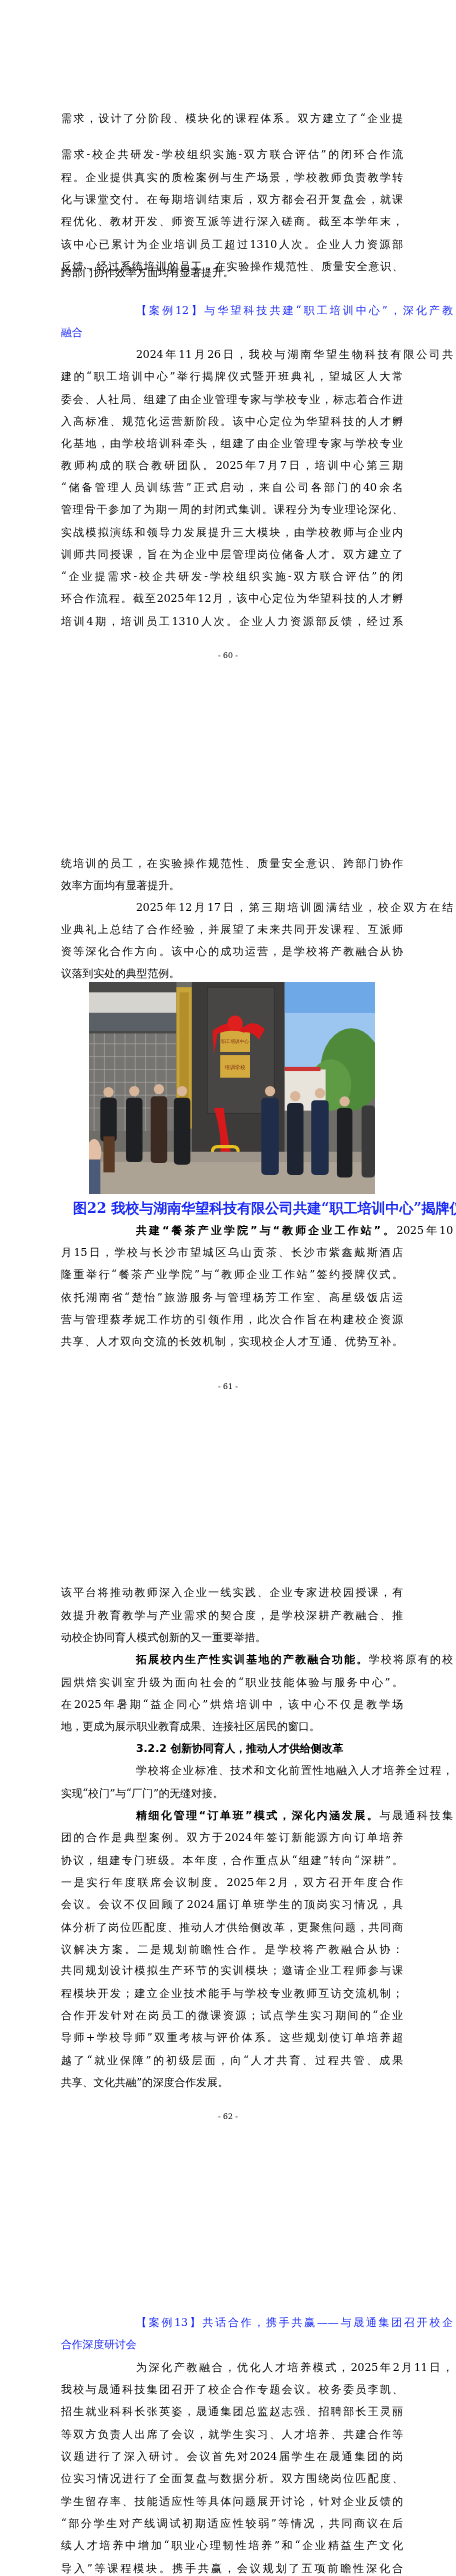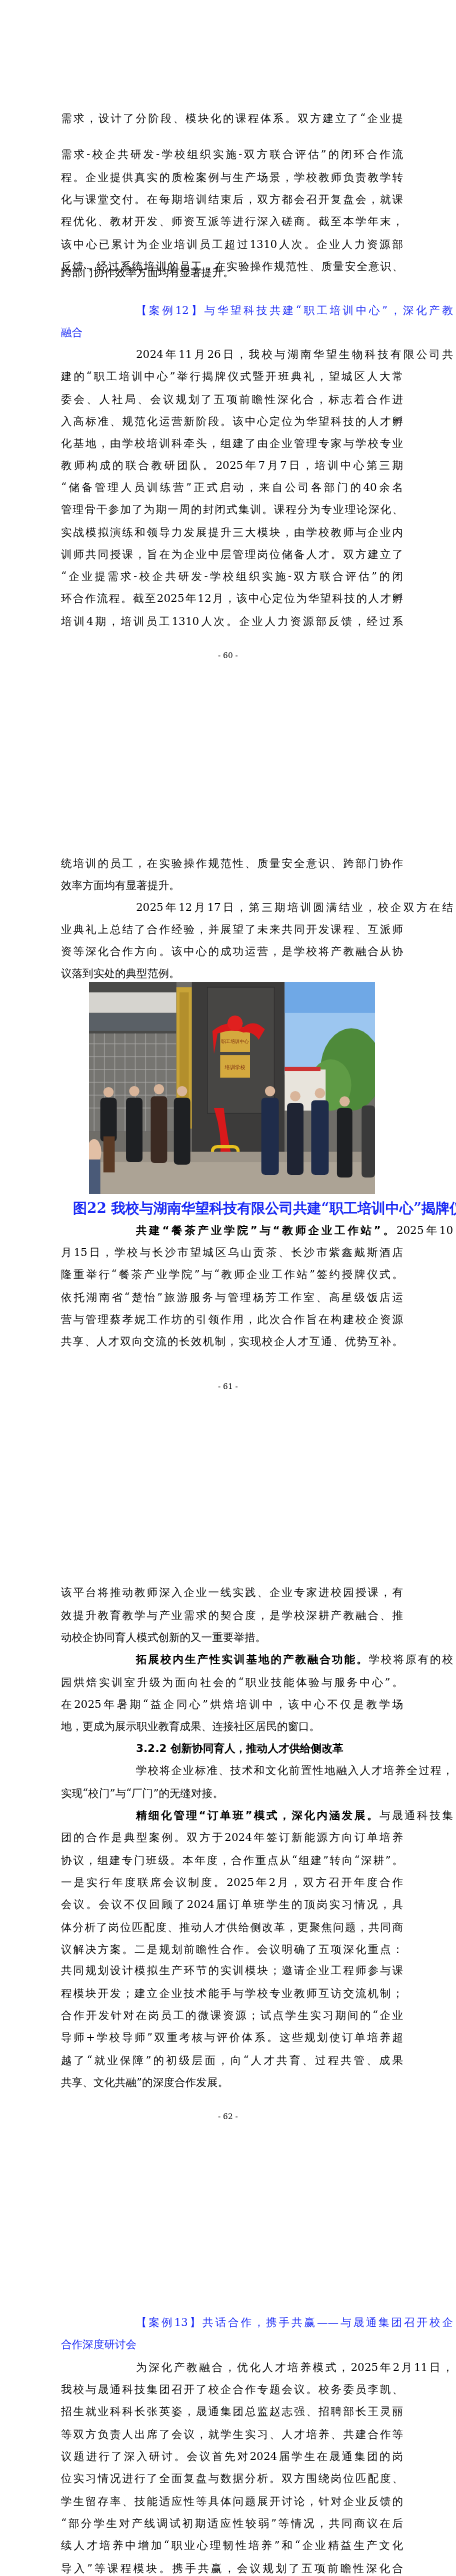--- a/index.html
+++ b/index.html
@@ -31,21 +31,21 @@
   <div class="line" style="top:215px">程优化、教材开发、师资互派等进行深入磋商。截至本学年末，</div>
   <div class="line" style="top:238px">该中心已累计为企业培训员工超过1310人次。企业人力资源部</div>
   <div class="line" style="top:260px">反馈，经过系统培训的员工，在实验操作规范性、质量安全意识、</div>
   <div class="line last" style="top:266px">跨部门协作效率方面均有显著提升。</div>
 
   <div class="line indent blue" style="top:304px">【案例12】与华望科技共建“职工培训中心”，深化产教</div>
   <div class="line blue last" style="top:326px">融合</div>
 
   <div class="line indent" style="top:348px">2024年11月26日，我校与湖南华望生物科技有限公司共</div>
   <div class="line" style="top:370px">建的“职工培训中心”举行揭牌仪式暨开班典礼，望城区人大常</div>
-  <div class="line" style="top:393px">委会、人社局、会议规划了五项前瞻性深化合，标志着合作进</div>
+  <div class="line" style="top:393px">委会、人社局、组建了由企业管理专家与学校专业，标志着合作进</div>
   <div class="line" style="top:415px">入高标准、规范化运营新阶段。该中心定位为华望科技的人才孵</div>
   <div class="line" style="top:437px">化基地，由学校培训科牵头，组建了由企业管理专家与学校专业</div>
   <div class="line" style="top:459px">教师构成的联合教研团队。2025年7月7日，培训中心第三期</div>
   <div class="line" style="top:481px">“储备管理人员训练营”正式启动，来自公司各部门的40余名</div>
   <div class="line" style="top:503px">管理骨干参加了为期一周的封闭式集训。课程分为专业理论深化、</div>
   <div class="line" style="top:526px">实战模拟演练和领导力发展提升三大模块，由学校教师与企业内</div>
   <div class="line" style="top:548px">训师共同授课，旨在为企业中层管理岗位储备人才。双方建立了</div>
   <div class="line" style="top:570px">“企业提需求-校企共研发-学校组织实施-双方联合评估”的闭</div>
   <div class="line" style="top:592px">环合作流程。截至2025年12月，该中心定位为华望科技的人才孵</div>
   <div class="line" style="top:615px">培训4期，培训员工1310人次。企业人力资源部反馈，经过系</div>
@@ -173,21 +173,21 @@
   <div class="line last" style="top:1787px">实现“校门”与“厂门”的无缝对接。</div>
 
   <div class="line indent" style="top:1809px">
     <span class="bold">精细化管理“订单班”模式，深化内涵发展。</span><span>与晟通科技集</span>
   </div>
   <div class="line" style="top:1831px">团的合作是典型案例。双方于2024年签订新能源方向订单培养</div>
   <div class="line" style="top:1854px">协议，组建专门班级。本年度，合作重点从“组建”转向“深耕”。</div>
   <div class="line" style="top:1876px">一是实行年度联席会议制度。2025年2月，双方召开年度合作</div>
   <div class="line" style="top:1898px">会议。会议不仅回顾了2024届订单班学生的顶岗实习情况，具</div>
   <div class="line" style="top:1921px">体分析了岗位匹配度、推动人才供给侧改革，更聚焦问题，共同商</div>
-  <div class="line" style="top:1943px">议解决方案。二是规划前瞻性合作。会议明确了五项深化重点：</div>
+  <div class="line" style="top:1943px">议解决方案。二是规划前瞻性合作。是学校将产教融合从协：</div>
   <div class="line" style="top:1964px">共同规划设计模拟生产环节的实训模块；邀请企业工程师参与课</div>
   <div class="line" style="top:1987px">程模块开发；建立企业技术能手与学校专业教师互访交流机制；</div>
   <div class="line" style="top:2009px">合作开发针对在岗员工的微课资源；试点学生实习期间的“企业</div>
   <div class="line" style="top:2031px">导师+学校导师”双重考核与评价体系。这些规划使订单培养超</div>
   <div class="line" style="top:2054px">越了“就业保障”的初级层面，向“人才共育、过程共管、成果</div>
   <div class="line last" style="top:2076px">共享、文化共融”的深度合作发展。</div>
 
   <div class="pagenum" style="top:2112px">- 62 -</div>
 </div>
 

